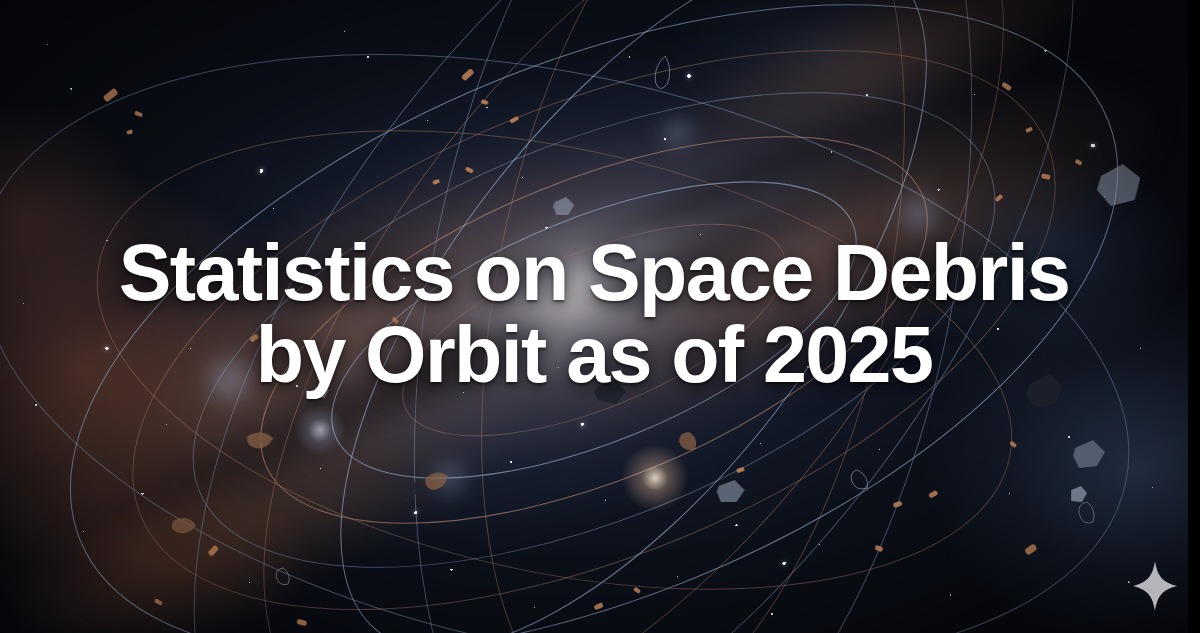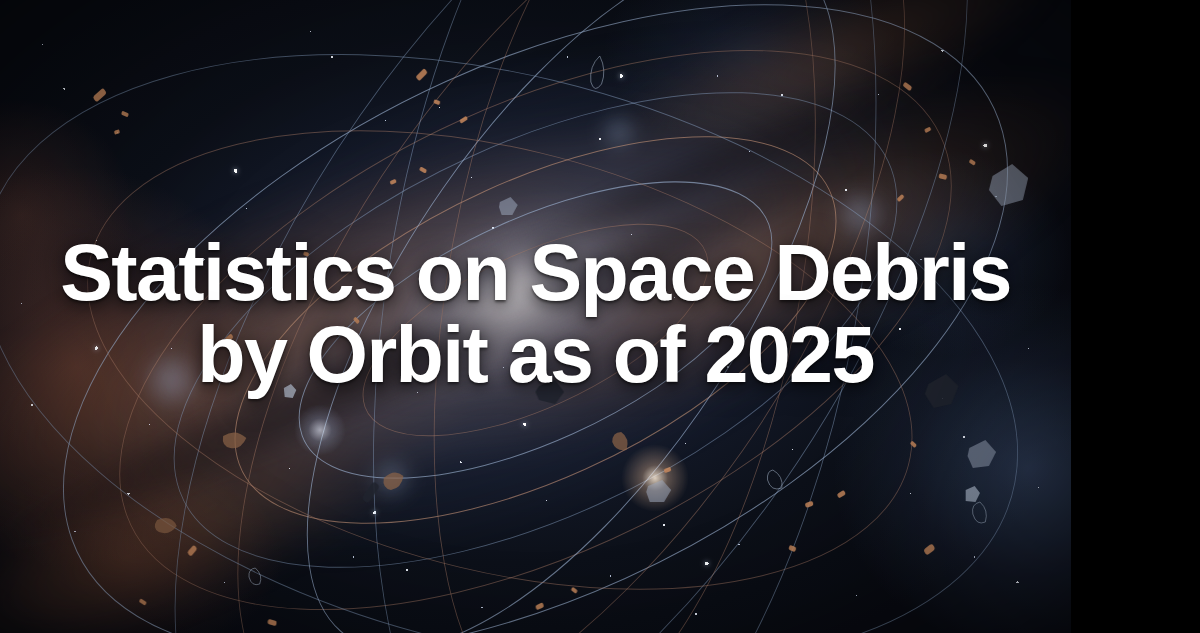--- a/index.html
+++ b/index.html
@@ -1,20 +1,20 @@
 <!DOCTYPE html>
 <html><head>
 <meta charset="utf-8">
 <style>
   html,body{margin:0;padding:0;background:#000;}
   *{box-sizing:border-box;}
 
   #card{
     position:relative;
-    width:1071px;
+    width:1188px;
     height:633px;
     overflow:hidden;
     background:#070910;
     font-family:"Liberation Sans", sans-serif;
   }
 
   
   .layer{position:absolute;inset:0;}
 
   #space-base{

